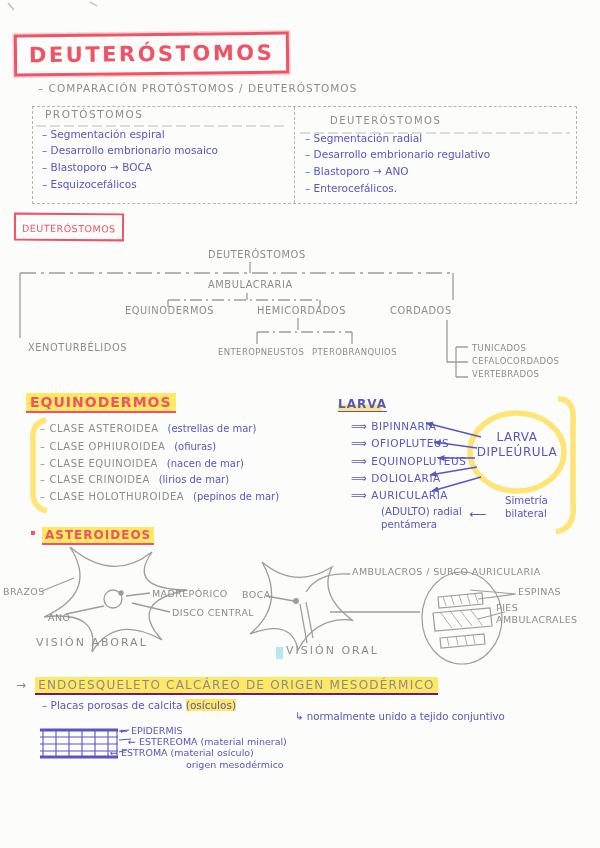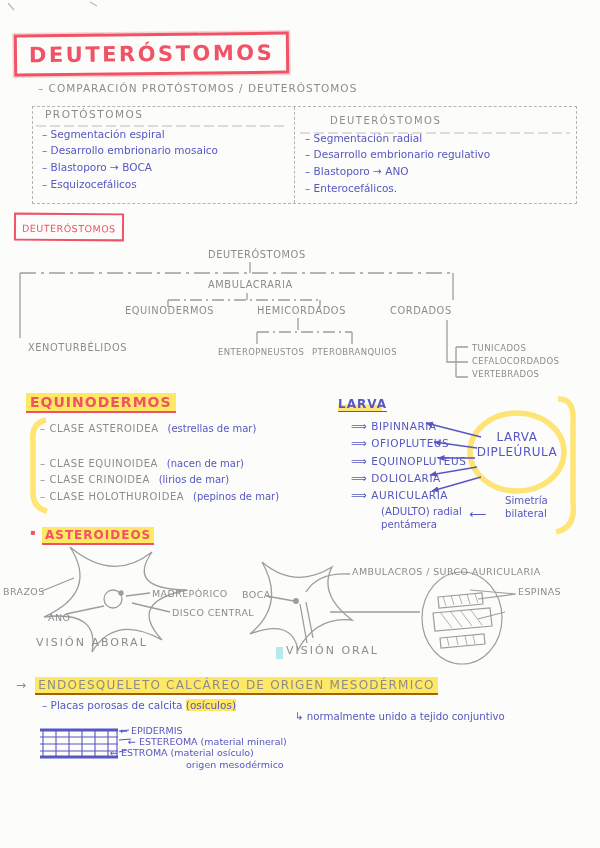--- a/index.html
+++ b/index.html
@@ -156,20 +156,24 @@
     <span class="red hl sec-title">EQUINODERMOS</span>
   </div>
   <div class="t" style="left:338px;top:393px;">
     <span class="pen underpen" style="font-size:12px;font-weight:bold;letter-spacing:1px;">LARVA</span>
   </div>
 
   <div class="t cls" style="left:40px;top:423px;">
     <span class="pencil">– CLASE ASTEROIDEA</span>
     <span class="pen common">(estrellas de mar)</span>
   </div>
+  <div class="t cls" style="left:40px;top:441px;">
+    <span class="pencil">– CLASE OPHIUROIDEA</span>
+    <span class="pen common">(ofiuras)</span>
+  </div>
   <div class="t cls" style="left:40px;top:458px;">
     <span class="pencil">– CLASE EQUINOIDEA</span>
     <span class="pen common">(nacen de mar)</span>
   </div>
   <div class="t cls" style="left:40px;top:474px;">
     <span class="pencil">– CLASE CRINOIDEA</span>
     <span class="pen common">(lirios de mar)</span>
   </div>
   <div class="t cls" style="left:40px;top:491px;">
     <span class="pencil">– CLASE HOLOTHUROIDEA</span>
@@ -210,24 +214,25 @@
   <div class="t pencil small" style="left:152px;top:588px;">MADREPÓRICO</div>
   <div class="t pencil small" style="left:172px;top:607px;">DISCO CENTRAL</div>
   <div class="t pencil small" style="left:48px;top:612px;">ANO</div>
   <div class="t pencil" style="left:36px;top:636px;font-size:11px;letter-spacing:2px;">VISIÓN ABORAL</div>
 
   <div class="t pencil small" style="left:242px;top:589px;">BOCA</div>
   <div class="t pencil small" style="left:352px;top:566px;">AMBULACROS / SURCO AURICULARIA</div>
   <div class="t hlc" style="left:276px;top:647px;width:7px;height:12px;"></div>
   <div class="t pencil" style="left:286px;top:644px;font-size:11px;letter-spacing:2px;">VISIÓN ORAL</div>
   <div class="t pencil small" style="left:518px;top:586px;">ESPINAS</div>
+  <div class="t pencil small wrap" style="left:496px;top:602px;width:100px;">PIES AMBULACRALES</div>
 
   <div class="t" style="left:16px;top:674px;">
     <span class="pencil" style="font-size:12px;margin-right:4px;">→</span>
-    <span class="pencil hl" style="font-size:12px;letter-spacing:1.2px;border-bottom:2px solid #a16207;padding:1px 3px;">ENDOESQUELETO CALCÁREO DE ORIGEN MESODÉRMICO</span>
+    <span class="pencil hl" style="font-size:12px;letter-spacing:1.2px;border-bottom:2px solid #701a75;padding:1px 3px;">ENDOESQUELETO CALCÁREO DE ORIGEN MESODÉRMICO</span>
   </div>
   <div class="t pen" style="left:295px;top:711px;font-size:10.2px;">↳ normalmente unido a tejido conjuntivo</div>
   <div class="t pen note" style="left:42px;top:699px;">
     <span>– Placas porosas de calcita</span>
     <span class="hl">(osículos)</span>
   </div>
 
   <div class="t pen" style="left:120px;top:725px;font-size:9.5px;">← EPIDERMIS</div>
   <div class="t pen" style="left:128px;top:736px;font-size:9.5px;">← ESTEREOMA (material mineral)</div>
   <div class="t pen" style="left:110px;top:747px;font-size:9.5px;">← ESTROMA (material osículo)</div>

